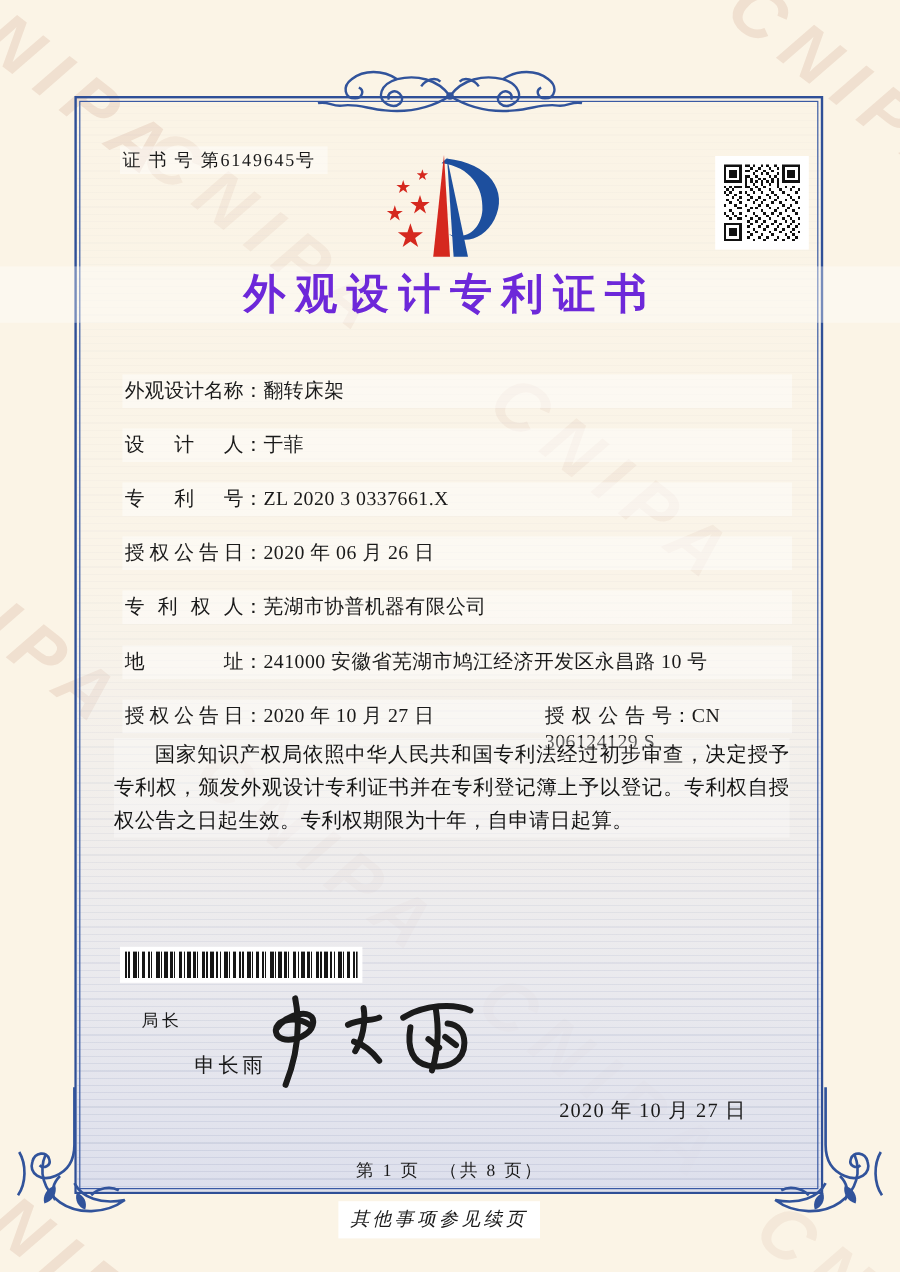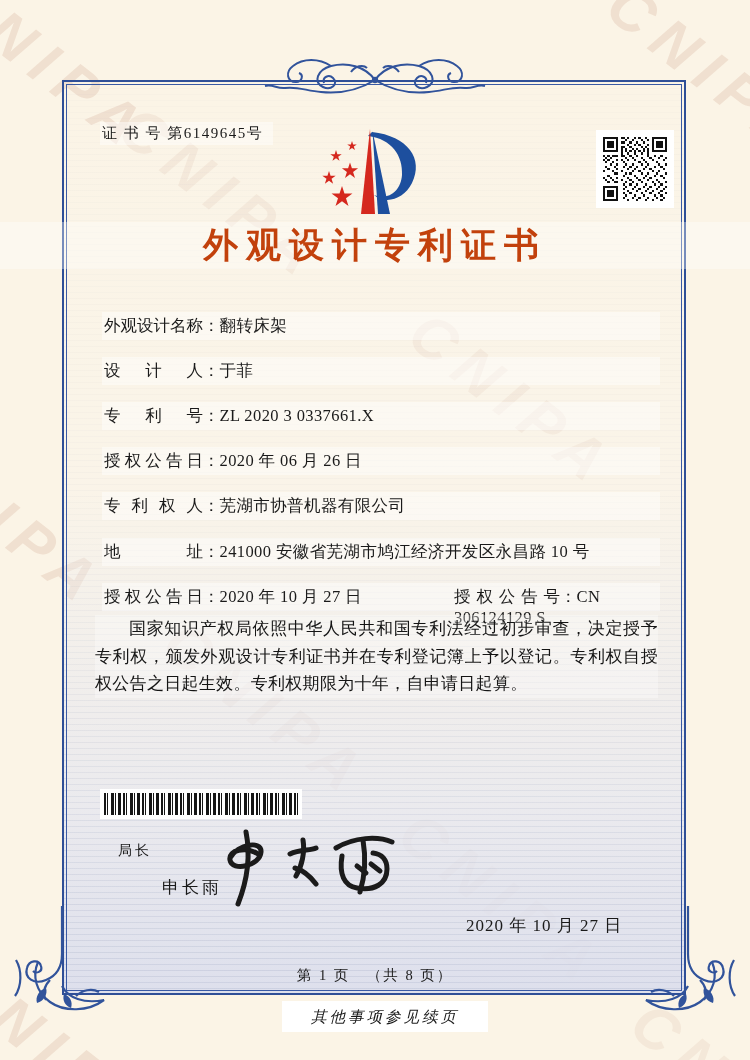--- a/index.html
+++ b/index.html
@@ -57,21 +57,21 @@
   .orn-top{left:255px;top:54px;width:240px;height:52px;}
   .orn-bl{left:6px;top:902px;width:112px;height:112px;}
   .orn-br{left:632px;top:902px;width:112px;height:112px;transform:scaleX(-1);}
   
   .abs{position:absolute;}
   .cert-no{left:100px;top:122px;font-size:15px;letter-spacing:1.5px;background:rgba(255,255,255,0.45);padding:2px 10px 2px 2px;}
   .qr-box{left:596px;top:130px;width:78px;height:78px;background:#ffffff;padding:7px;box-sizing:border-box;}
   .qr-box svg{display:block;width:64px;height:64px;}
   .logo{left:308px;top:126px;width:132px;height:94px;}
   .title{left:0;top:222px;width:750px;text-align:center;
-    font-size:35px;font-weight:bold;letter-spacing:8px;color:#c2410c;
+    font-size:35px;font-weight:bold;letter-spacing:8px;color:#6d28d9;
     background:rgba(255,255,255,0.35);}
   .row{left:102px;width:556px;font-size:16.5px;
     background:rgba(255,255,255,0.45);padding:3px 0 3px 2px;}
   .lab{display:inline-block;width:99px;text-align:justify;text-align-last:justify;vertical-align:bottom;}
   .val{letter-spacing:0.4px;text-align:right;}
   .grant{position:absolute;left:352px;top:3px;}
   .grant .lab{width:106px;}
   .body-text{left:95px;top:615px;width:563px;font-size:17px;line-height:27.5px;
     text-align:justify;color:#141414;background:rgba(255,255,255,0.32);letter-spacing:0.3px;}
   .body-text p{margin:0;text-indent:2em;}
@@ -81,21 +81,21 @@
       #161616 0px,#161616 2px,#fff 2px,#fff 3px,
       #161616 3px,#161616 4px,#fff 4px,#fff 7px,
       #161616 7px,#161616 10px,#fff 10px,#fff 11px,
       #161616 11px,#161616 12px,#fff 12px,#fff 14px,
       #161616 14px,#161616 17px,#fff 17px,#fff 19px);}
   .signer-title{left:118px;top:842px;font-size:14px;letter-spacing:3px;}
   .signer-name{left:118px;top:876px;font-size:17px;letter-spacing:3px;margin-left:44px;}
   .signature{left:200px;top:824px;width:215px;height:85px;}
   .issue-date{left:466px;top:914px;font-size:17px;letter-spacing:1px;}
   .page-info{left:0;top:966px;width:750px;text-align:center;font-size:14.5px;letter-spacing:2px;}
-  .cont-note{left:282px;top:1001px;width:206px;height:31px;background:#ffffff;
+  .cont-note{left:282px;top:1001px;width:168px;height:31px;background:#ffffff;
     text-align:center;line-height:31px;font-size:15.5px;letter-spacing:3px;font-style:italic;}
 </style>
 </head>
 <body>
 
 <div class="wm wm1">CNIPA</div>
 <div class="wm wm2 light">CNIPA</div>
 <div class="wm wm3 light">CNIPA</div>
 <div class="wm wm4">CNIPA</div>
 <div class="wm wm5 light">CNIPA</div>

